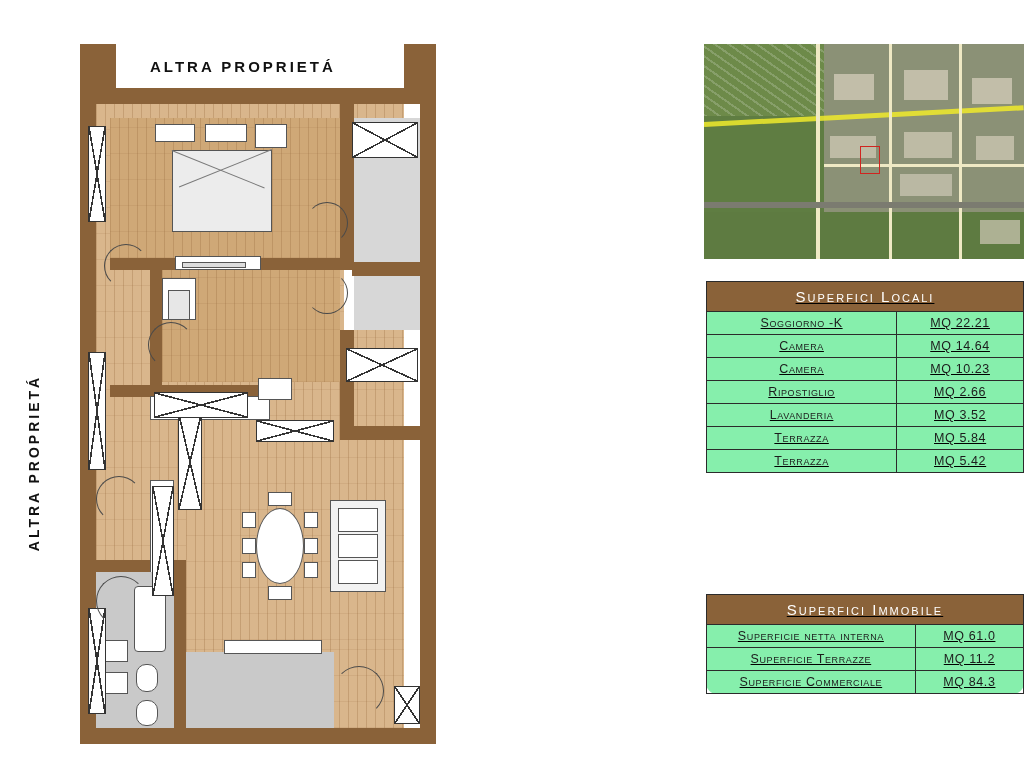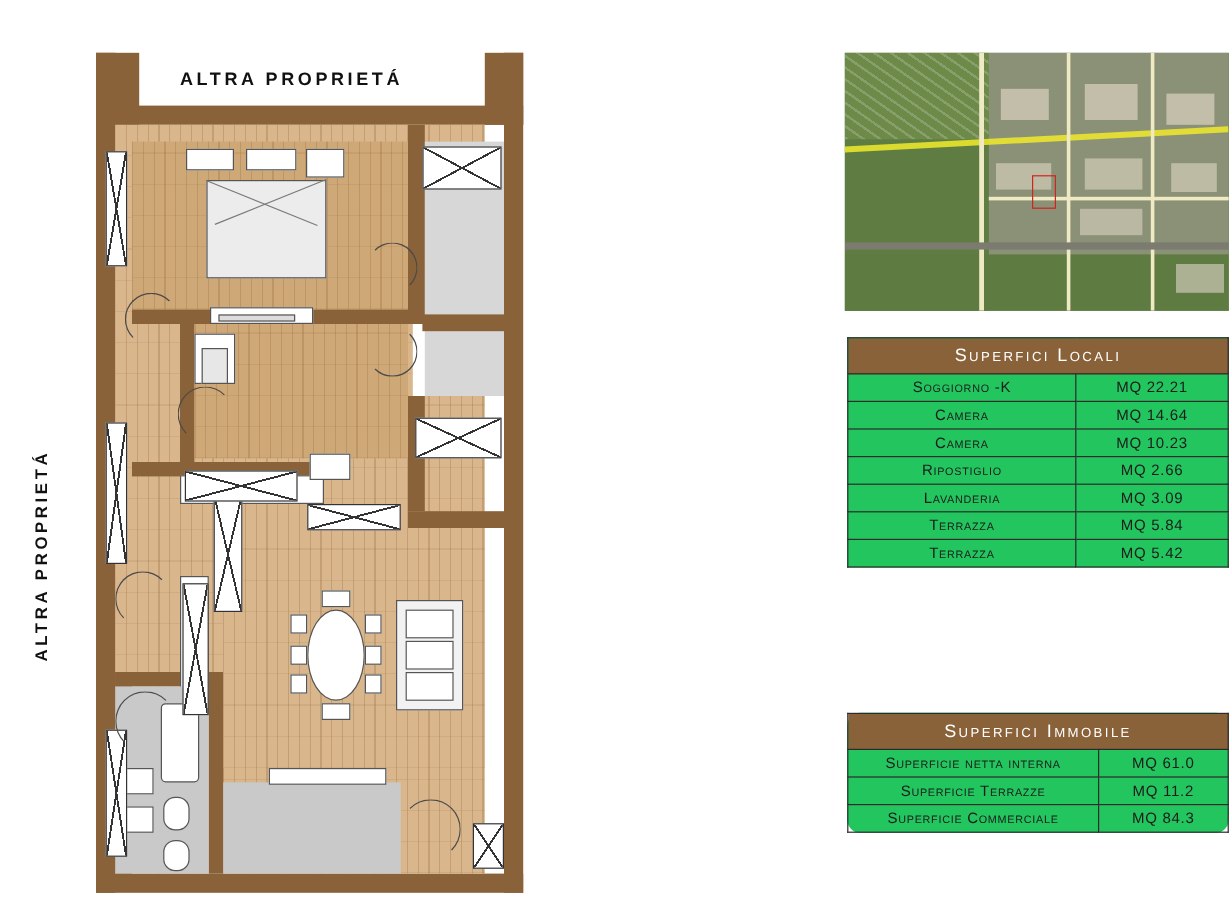--- a/index.html
+++ b/index.html
@@ -48,22 +48,23 @@
   #map{
     position:absolute; left:704px; top:44px; width:320px; height:215px;
     background:#4a6b3a; overflow:hidden;
   }
   .map-field{position:absolute;}
   .map-road{position:absolute;background:#e8e2c0;}
   .map-block{position:absolute;background:#cfc9b6;}
   .map-marker{position:absolute;border:1.5px solid #d0241f;background:transparent;}
   
   .tbl{
-    position:absolute; border-collapse:collapse; background:#22c55e;
+    position:absolute; border-collapse:collapse; background:#86efac;
     font-family:"Liberation Sans", sans-serif;
+    text-decoration:underline;
   }
   .tbl td{
     border:1px solid #2b2b2b; padding:4px 24px;
     font-size:12.5px; letter-spacing:.6px; color:#1c1c1c; text-align:center;
     white-space:nowrap;
   }
   .tbl .hdr{
     background:#8a6239; color:#ffffff; font-size:15px; letter-spacing:2px;
     font-weight:normal; padding:6px 4px;
   }
@@ -207,21 +208,21 @@
     <tr>
       <td class="name sc">Camera</td>
       <td class="sc">MQ 10.23</td>
     </tr>
     <tr>
       <td class="name sc">Ripostiglio</td>
       <td class="sc">MQ 2.66</td>
     </tr>
     <tr>
       <td class="name sc">Lavanderia</td>
-      <td class="sc">MQ 3.09</td>
+      <td class="sc">MQ 3.52</td>
     </tr>
     <tr>
       <td class="name sc">Terrazza</td>
       <td class="sc">MQ 5.84</td>
     </tr>
     <tr>
       <td class="name sc">Terrazza</td>
       <td class="sc">MQ 5.42</td>
     </tr>
   </tbody>

